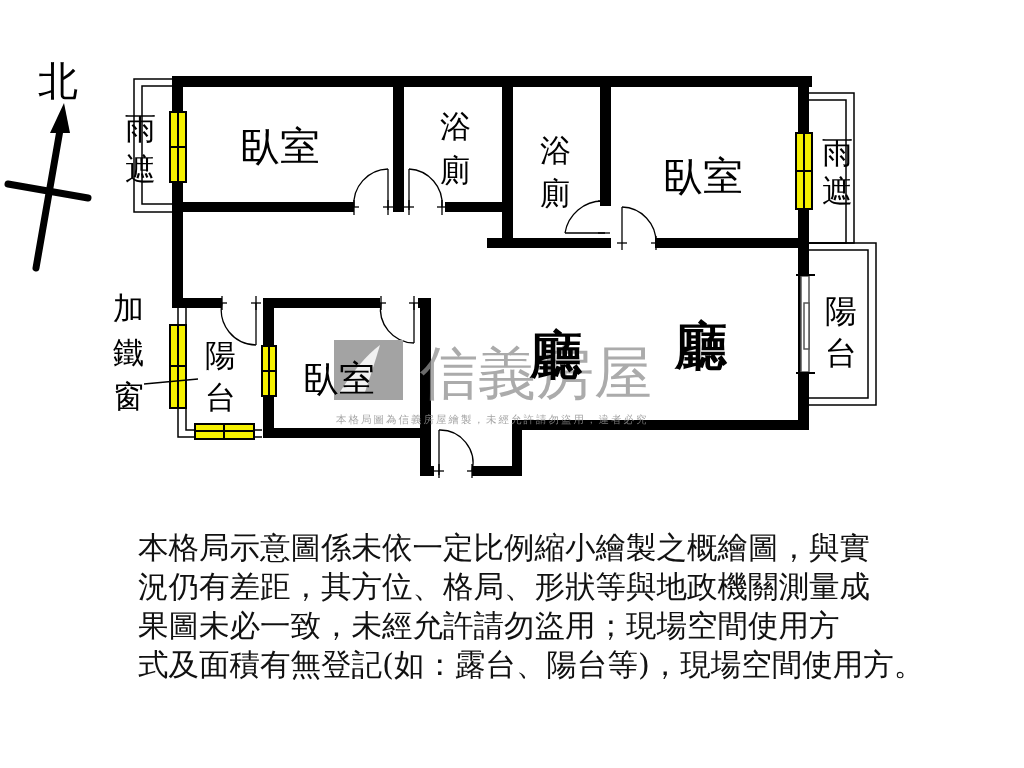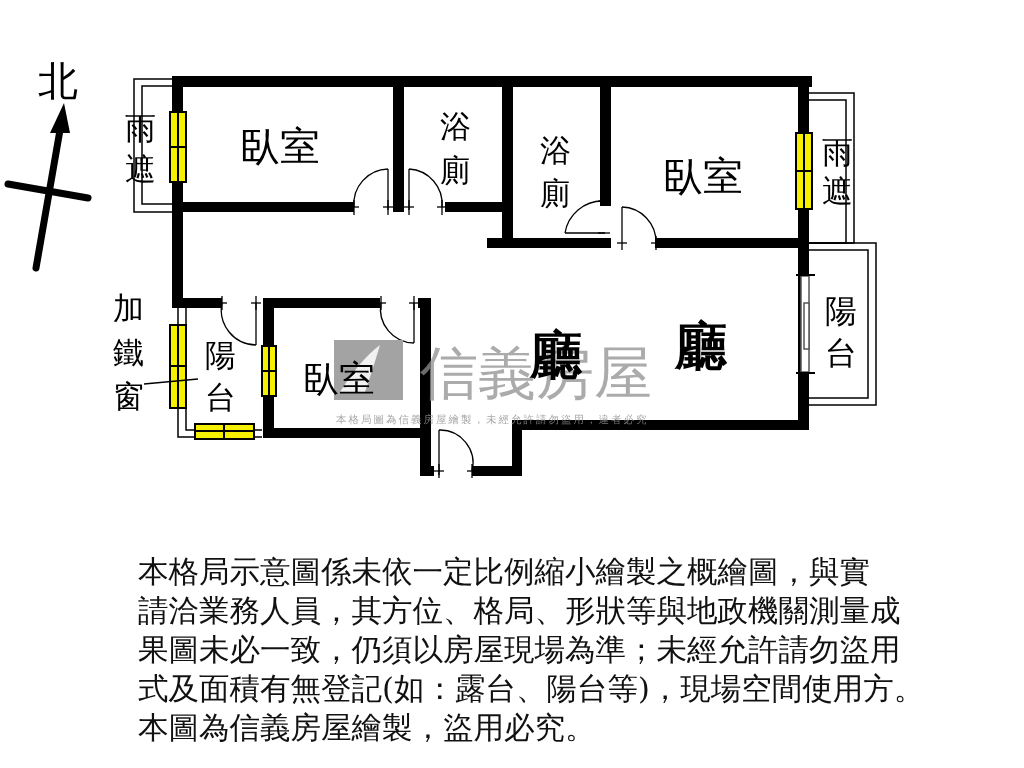--- a/index.html
+++ b/index.html
@@ -5,21 +5,21 @@
   html, body { margin: 0; padding: 0; background: #ffffff; }
   body { width: 1024px; height: 768px; position: relative; overflow: hidden; font-family: "DejaVu Serif", "Liberation Serif", serif; }
   #plan { position: absolute; left: 0; top: 0; width: 1024px; height: 500px; }
   .lbl { font-family: "DejaVu Serif", "Liberation Serif", serif; fill: #000; }
   .lbl-bold { font-family: "DejaVu Sans", "Liberation Sans", sans-serif; font-weight: bold; fill: #000; }
   .wm { font-family: "DejaVu Sans", "Liberation Sans", sans-serif; fill: #8f8f8f; opacity: 0.75; }
   .wm-small { font-family: "DejaVu Sans", "Liberation Sans", sans-serif; fill: #8f8f8f; opacity: 0.8; }
   #disclaimer {
     position: absolute; left: 138px; top: 528px; width: 870px;
     font-family: "DejaVu Serif", "Liberation Serif", serif;
-    font-size: 30.5px; line-height: 39px; color: #111; margin-top: 24px;
+    font-size: 30.5px; line-height: 39px; color: #111;
   }
   #disclaimer div { white-space: nowrap; }
 </style>
 </head>
 <body>
 
 <svg id="plan" viewBox="0 0 1024 500" xmlns="http://www.w3.org/2000/svg">
 
   <g>
     <line x1="36" y1="268" x2="60" y2="130" stroke="#000" stroke-width="7" stroke-linecap="round"></line>
@@ -210,17 +210,16 @@
     <text x="205" y="366" class="lbl" font-size="31">陽</text>
     <text x="205" y="408" class="lbl" font-size="31">台</text>
     <text x="113" y="319" class="lbl" font-size="31">加</text>
     <text x="113" y="363" class="lbl" font-size="31">鐵</text>
     <text x="113" y="407" class="lbl" font-size="31">窗</text>
   </g>
 </svg>
 
 <div id="disclaimer">
   <div>本格局示意圖係未依一定比例縮小繪製之概繪圖，與實</div>
-  <div>請洽業務人員，其方位、格局、形狀等與地政機關測量成</div>
-  <div>果圖未必一致，仍須以房屋現場為準；未經允許請勿盜用</div>
+  <div>況仍有差距，其方位、格局、形狀等與地政機關測量成</div>
+  <div>果圖未必一致，未經允許請勿盜用；現場空間使用方</div>
   <div>式及面積有無登記(如：露台、陽台等)，現場空間使用方。</div>
-  <div>本圖為信義房屋繪製，盜用必究。</div>
 </div>
 
 </body></html>

